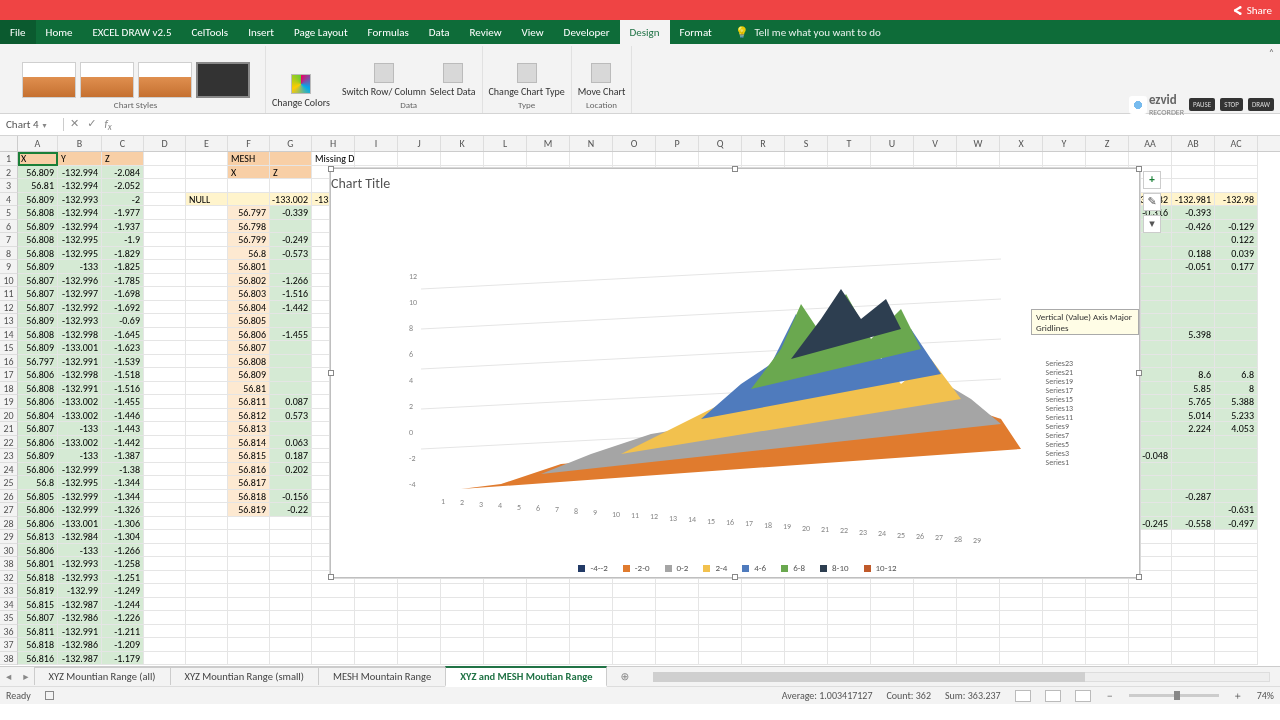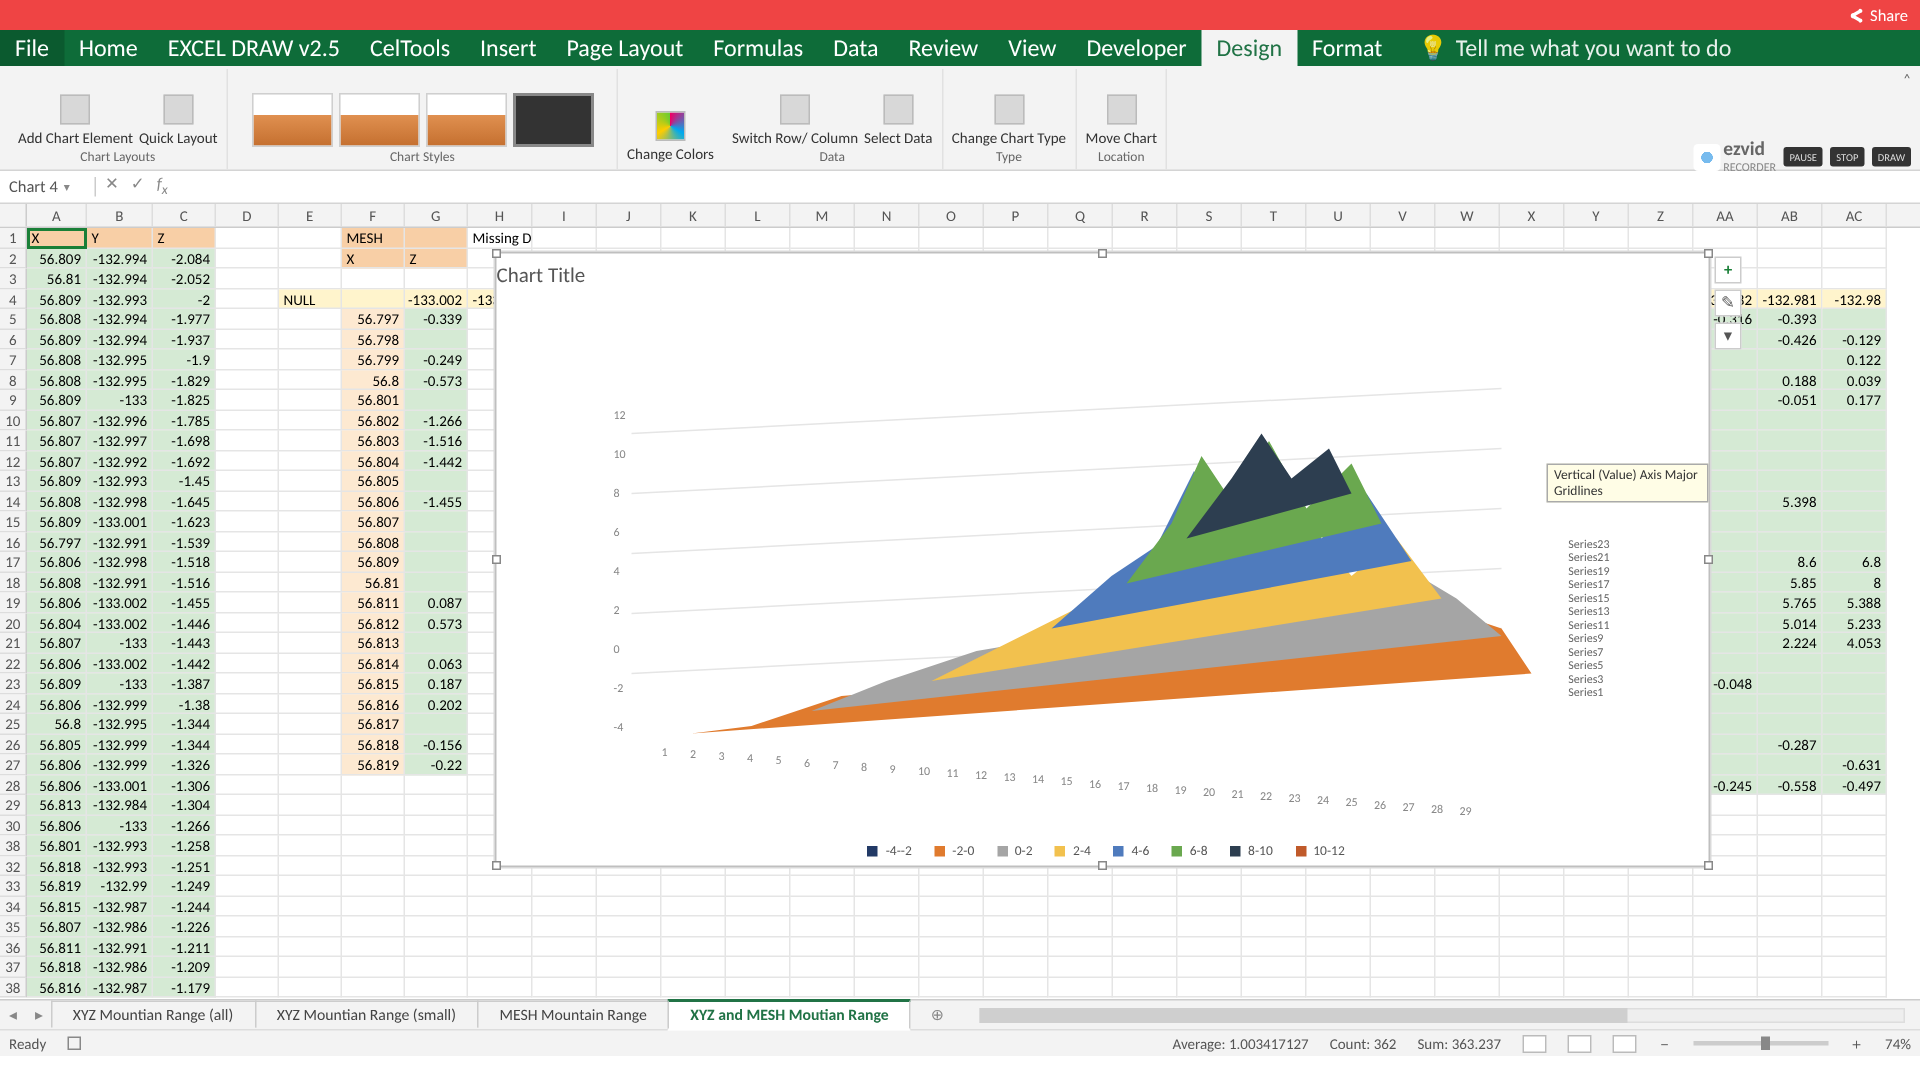--- a/index.html
+++ b/index.html
@@ -3,21 +3,21 @@
 <meta charset="utf-8">
 <style>
 * { margin: 0; padding: 0; box-sizing: border-box; font-family: "Segoe UI", Calibri, sans-serif; }
 html, body { width: 1280px; height: 720px; overflow: hidden; background: #fff; }
 
 
 .titlebar { height: 20px; background: #ef4444; display: flex; justify-content: flex-end; align-items: center; padding-right: 8px; }
 .share-btn { color: #fff; font-size: 11px; display: flex; align-items: center; gap: 4px; cursor: pointer; }
 
 
-.ribbon-tabs { height: 24px; background: #0e6c39; display: flex; align-items: stretch; color: #fff; font-size: 16px; }
+.ribbon-tabs { height: 24px; background: #0e6c39; display: flex; align-items: stretch; color: #fff; font-size: 11px; }
 .rtab { padding: 0 10px; display: flex; align-items: center; cursor: pointer; }
 .rtab.file { background: #0b5a2f; }
 .rtab.active { background: #f3f3f3; color: #217346; }
 .tellme { flex: 0 0 auto; display: flex; align-items: center; gap: 5px; padding-left: 14px; opacity: .9; }
 
 
 .ribbon { height: 70px; background: #f3f3f3; border-bottom: 1px solid #d4d4d4; display: flex; padding: 2px 6px 0; position: relative; }
 .rgroup { display: flex; flex-direction: column; align-items: center; border-right: 1px solid #e1e1e1; padding: 2px 6px; }
 .rgroup .body { flex: 1; display: flex; align-items: flex-end; gap: 4px; }
 .rgroup .label { font-size: 9px; color: #666; padding: 1px 0; }
@@ -112,33 +112,20 @@
     <div class="rtab">Developer</div>
     <div class="rtab active">Design</div>
     <div class="rtab">Format</div>
     <div class="tellme">
       <span>💡</span>
       <span>Tell me what you want to do</span>
     </div>
   </div>
 
 <div class="ribbon">
-  <div class="rgroup">
-    <div class="body">
-      <div class="rbtn">
-          <div class="ic"></div>
-          <span>Add Chart Element</span>
-        </div>
-      <div class="rbtn">
-          <div class="ic"></div>
-          <span>Quick Layout</span>
-        </div>
-    </div>
-    <div class="label">Chart Layouts</div>
-  </div>
   <div class="rgroup" style="flex:0 0 260px">
     <div class="body">
       <span class="style-thumb"></span>
       <span class="style-thumb"></span>
       <span class="style-thumb"></span>
       <span class="style-thumb sel"></span>
     </div>
     <div class="label">Chart Styles</div>
   </div>
   <div class="rgroup" style="border-right:none">
@@ -622,21 +609,21 @@
         <div class="cell " style="width: 43px;"></div>
         <div class="cell " style="width: 43px;"></div>
         <div class="cell g" style="width: 43px;"></div>
         <div class="cell g" style="width: 43px;"></div>
         <div class="cell g" style="width: 43px;"></div>
       </div>
       <div class="row">
         <div class="rh">13</div>
         <div class="cell g" style="width: 40px;">56.809</div>
         <div class="cell g" style="width: 44px;">-132.993</div>
-        <div class="cell g" style="width: 42px;">-1.45</div>
+        <div class="cell g" style="width: 42px;">-0.69</div>
         <div class="cell " style="width: 42px;"></div>
         <div class="cell " style="width: 42px;"></div>
         <div class="cell o" style="width: 42px;">56.805</div>
         <div class="cell g" style="width: 42px;"></div>
         <div class="cell " style="width: 43px;"></div>
         <div class="cell " style="width: 43px;"></div>
         <div class="cell " style="width: 43px;"></div>
         <div class="cell " style="width: 43px;"></div>
         <div class="cell " style="width: 43px;"></div>
         <div class="cell " style="width: 43px;"></div>

